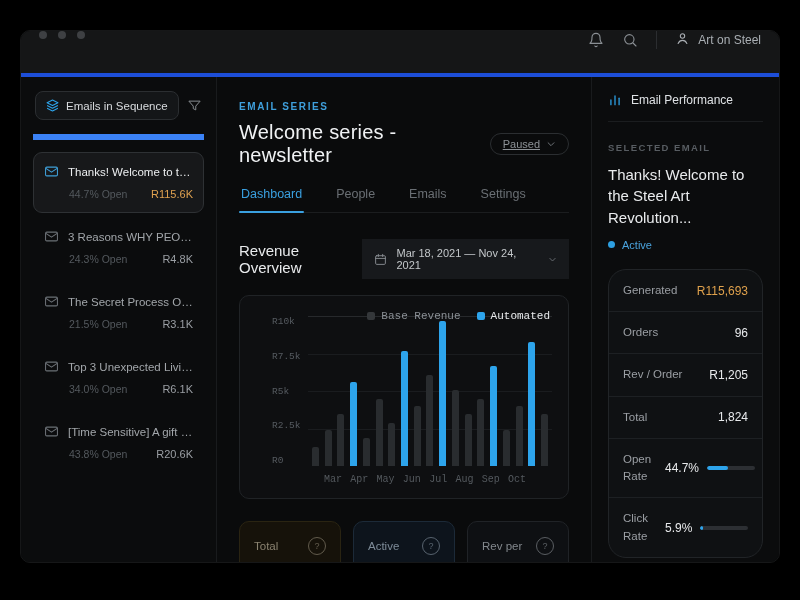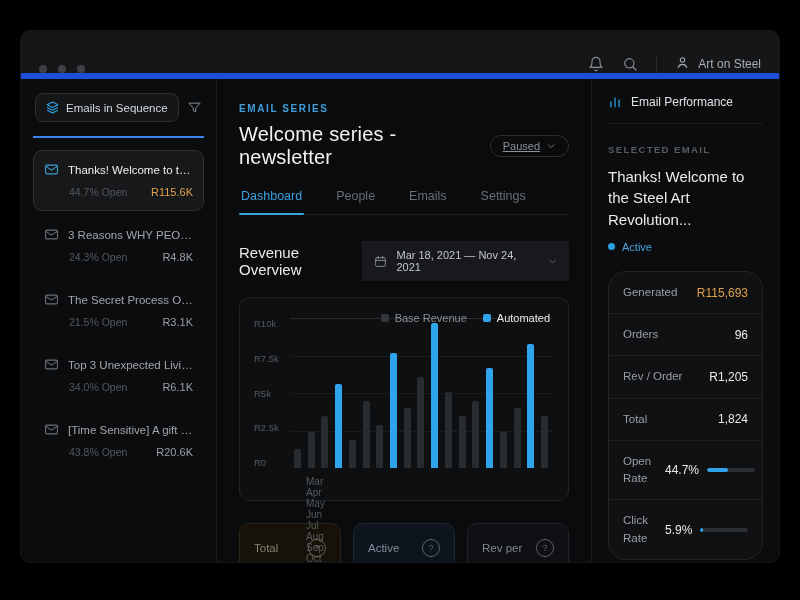--- a/index.html
+++ b/index.html
@@ -1,34 +1,34 @@
 <!DOCTYPE html>
 <html><head>
 <meta charset="utf-8">
 <style>
   html,body{margin:0;padding:0;background:#000;width:800px;height:600px;overflow:hidden;
     font-family:"Liberation Sans",sans-serif;-webkit-font-smoothing:antialiased;}
   .window{position:absolute;left:20px;top:30px;width:760px;height:533px;background:#0a0b0c;
     border-radius:10px;overflow:hidden;display:flex;flex-direction:column;border:1px solid #161718;box-sizing:border-box;}
   
-  .titlebar{height:42px;flex:none;display:flex;align-items:flex-end;justify-content:space-between;
-    padding:0 18px;background:#151617;border-bottom:6px solid #1d4ed8;}
+  .titlebar{height:42px;flex:none;display:flex;align-items:flex-start;justify-content:space-between;
+    padding:0 18px;background:#151617;border-bottom:4px solid #1d4ed8;}
   .dots{display:flex;gap:11px;}
   .dot{width:8px;height:8px;border-radius:50%;background:#3e4043;}
   .tb-right{display:flex;align-items:center;gap:18px;color:#8a8f94;}
   .tb-divider{width:1px;height:18px;background:#2b2d30;}
   .profile{display:flex;align-items:center;gap:8px;font-size:12px;color:#a9aeb3;}
   .icon-btn{display:flex;align-items:center;cursor:pointer;}
   
   .body{flex:1;display:flex;min-height:0;}
   
   .sidebar{width:196px;flex:none;border-right:1px solid #191b1d;background:#0b0c0d;
     padding:14px 12px;box-sizing:border-box;}
   .side-head{display:flex;align-items:center;justify-content:space-between;padding:0 2px 14px 2px;
-    border-bottom:2px solid #3b82f6;}
+    border-bottom:6px solid #3b82f6;}
   .seq-btn{display:inline-flex;align-items:center;gap:7px;border:1px solid #2b2e31;background:#141618;
     border-radius:8px;padding:7px 10px;color:#d8dbde;font-size:11.5px;cursor:pointer;}
   .funnel{color:#878c91;cursor:pointer;display:flex;}
   .items{margin-top:12px;display:flex;flex-direction:column;}
   .item{padding:11px 10px 12px 10px;border-radius:9px;border:1px solid transparent;margin-bottom:4px;cursor:pointer;}
   .item.selected{background:#17181a;border-color:#2e3134;}
   .item-top{display:flex;align-items:center;gap:9px;}
   .item-title{font-size:11.5px;color:#a2a6aa;white-space:nowrap;overflow:hidden;text-overflow:ellipsis;}
   .item.selected .item-title{color:#eceef0;}
   .env{color:#6b7075;display:flex;flex:none;}
@@ -50,38 +50,38 @@
   .tab{font-size:12.5px;color:#6a6f74;padding:0 2px 11px 2px;cursor:pointer;position:relative;}
   .tab.active{color:#3aa0e0;}
   .tab.active:after{content:"";position:absolute;left:0;right:0;bottom:-1px;height:2px;background:#3aa0e0;border-radius:2px;}
   .section-row{display:flex;align-items:center;justify-content:space-between;margin-top:26px;}
   .section-title{color:#e9ebed;font-size:15px;}
   .date-pill{display:flex;align-items:center;gap:9px;background:#17191c;border-radius:0;
     padding:8px 12px;color:#c3c7ca;font-size:11px;cursor:pointer;}
   .cal{display:flex;color:#8a8f94;}
   
   .chart-card{margin-top:16px;border:1px solid #202326;border-radius:10px;background:#0e0f11;
-    padding:14px 16px 8px 14px;box-sizing:border-box;height:204px;flex:none;display:flex;}
+    padding:14px 16px 8px 32px;box-sizing:border-box;height:204px;flex:none;display:flex;font-family:Liberation Mono, monospace;}
   .y-col{width:36px;flex:none;display:flex;flex-direction:column;justify-content:space-between;
     height:150px;margin-top:6px;}
   .y-tick{font-size:9.5px;color:#565b61;}
   .plot{flex:1;position:relative;min-width:0;}
   .legend{position:absolute;top:0;right:2px;display:flex;gap:16px;align-items:center;z-index:3;}
   .leg-item{display:flex;align-items:center;gap:6px;font-size:11px;}
   .leg-swatch{width:8px;height:8px;border-radius:2px;}
   .gridlines{position:absolute;left:0;right:0;top:6px;height:150px;z-index:0;}
   .gridline{position:absolute;left:0;right:0;height:1px;background:#1a1c1f;}
   .gridline.top{background:#27292c;}
   .bars{position:absolute;left:4px;right:4px;top:6px;height:150px;display:flex;
     align-items:flex-end;justify-content:space-between;z-index:1;}
   .bar{width:7px;border-radius:2px 2px 0 0;}
   .bar.base{background:#292c2f;}
   .bar.auto{background:#2da4ec;}
-  .x-labels{position:absolute;left:0;right:3px;top:164px;display:flex;justify-content:space-between;
-    padding:0 10px 0 16px;flex-direction:column;}
+  .x-labels{position:absolute;left:0;right:16px;top:164px;display:flex;justify-content:space-between;
+    padding:0 10px 0 16px;}
   .x-label{font-size:10px;color:#54595e;}
   
   .cards-row{display:flex;gap:12px;margin-top:22px;flex:none;}
   .stat-card{flex:1;border-radius:10px;padding:15px 14px;height:82px;box-sizing:border-box;
     display:flex;justify-content:space-between;}
   .stat-card .card-label{font-size:11.5px;line-height:1.7;max-width:70px;}
   .help{width:16px;height:16px;border-radius:50%;border:1px solid currentColor;font-size:9px;
     display:flex;align-items:center;justify-content:center;opacity:.65;flex:none;cursor:pointer;}
   .card-0{background:#16120a;border:1px solid #2a2412;color:#8a8270;}
   .card-1{background:#0d141c;border:1px solid #1c2a38;color:#7e8c99;}

